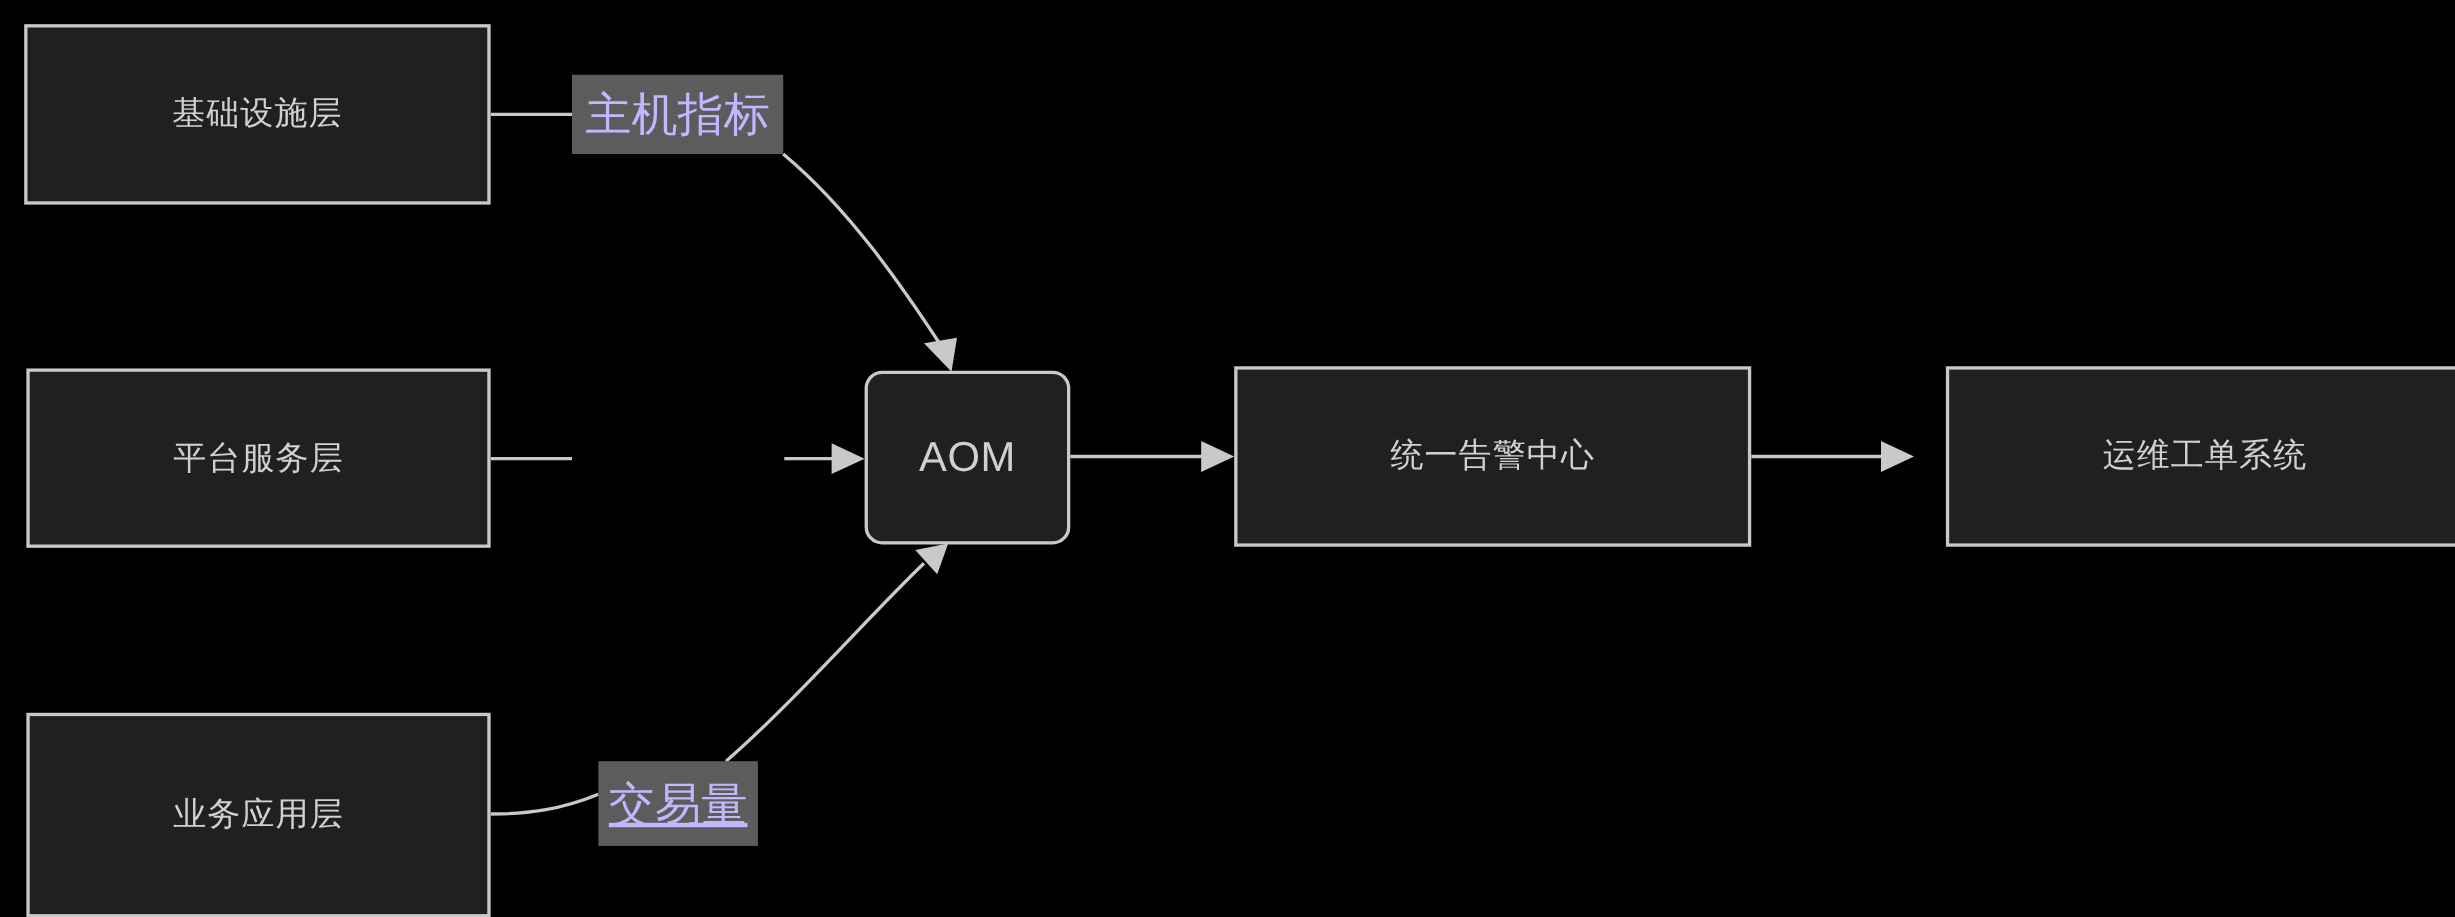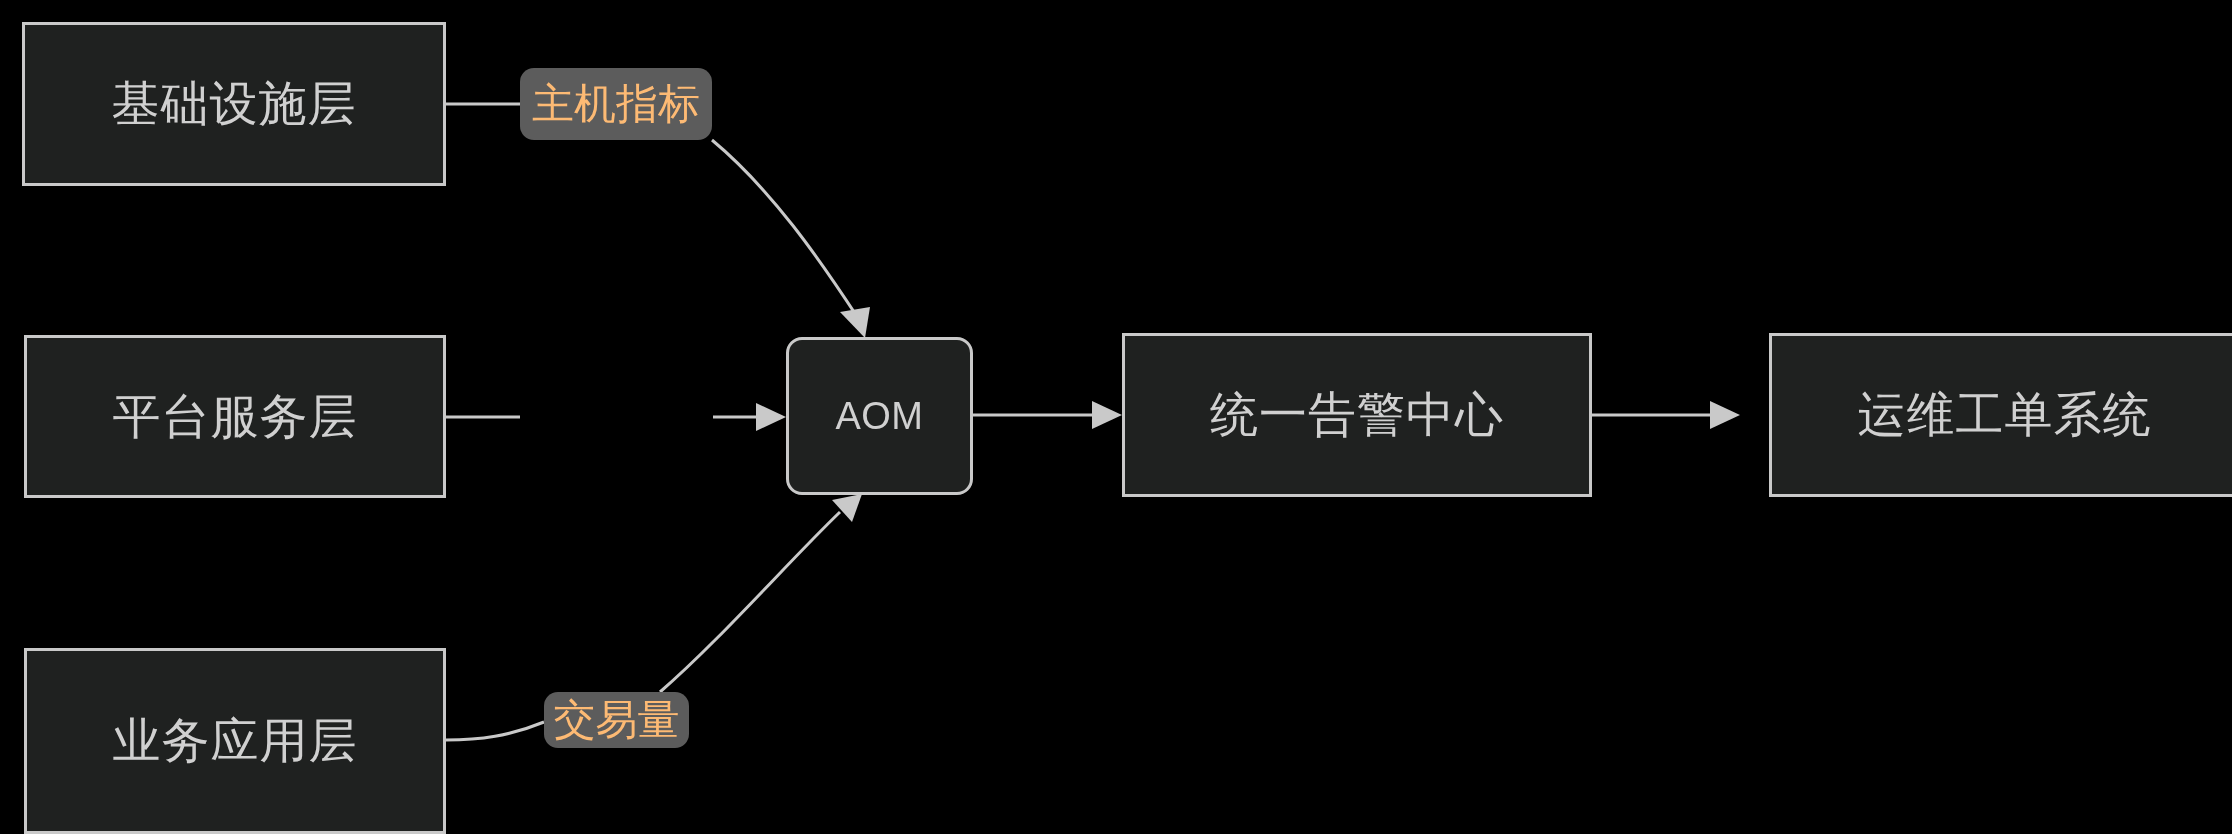--- a/index.html
+++ b/index.html
@@ -20,47 +20,46 @@
     position: absolute;
     box-sizing: border-box;
     background: #1f2120;
     border: 3px solid #c9c9c9;
     display: flex;
     align-items: center;
     justify-content: center;
   }
   .node .node-label {
     color: #d0d0d0;
-    font-size: 48px;
+    font-size: 30px;
     line-height: 1;
     letter-spacing: 1px;
     white-space: nowrap;
   }
   .node.rounded {
     border-radius: 16px;
     border-width: 3px;
   }
   .node.rounded .node-label {
     font-size: 38px;
     letter-spacing: 0.5px;
   }
   
   .edge-label {
     position: absolute;
     box-sizing: border-box;
     background: #5c5c5c;
-    color: #fdba74;
+    color: #c4b5fd;
     font-size: 42px;
     line-height: 1;
     display: flex;
     align-items: center;
     justify-content: center;
     white-space: nowrap;
     padding: 0 4px;
-    border-radius: 14px;
   }
   
   #edges {
     position: absolute;
     left: 0;
     top: 0;
     width: 2232px;
     height: 834px;
     pointer-events: none;
   }
@@ -123,15 +122,15 @@
     <span class="node-label">AOM</span>
   </div>
 
   <div class="node" id="node-ticket" style="left: 1740px; top: 333px; width: 471px; height: 164px; margin-left: 29px;">
     <span class="node-label">运维工单系统</span>
   </div>
 
   <div class="edge-label" id="label-e1" style="left: 520px; top: 68px; width: 192px; height: 72px;">主机指标</div>
 
 
-  <div class="edge-label" id="label-e3" style="left: 544px; top: 692px; width: 145px; height: 56px;">交易量</div>
+  <div class="edge-label" id="label-e3" style="left: 544px; top: 692px; width: 145px; height: 77px; text-decoration: underline;">交易量</div>
 
 </div>
 
 </body></html>

